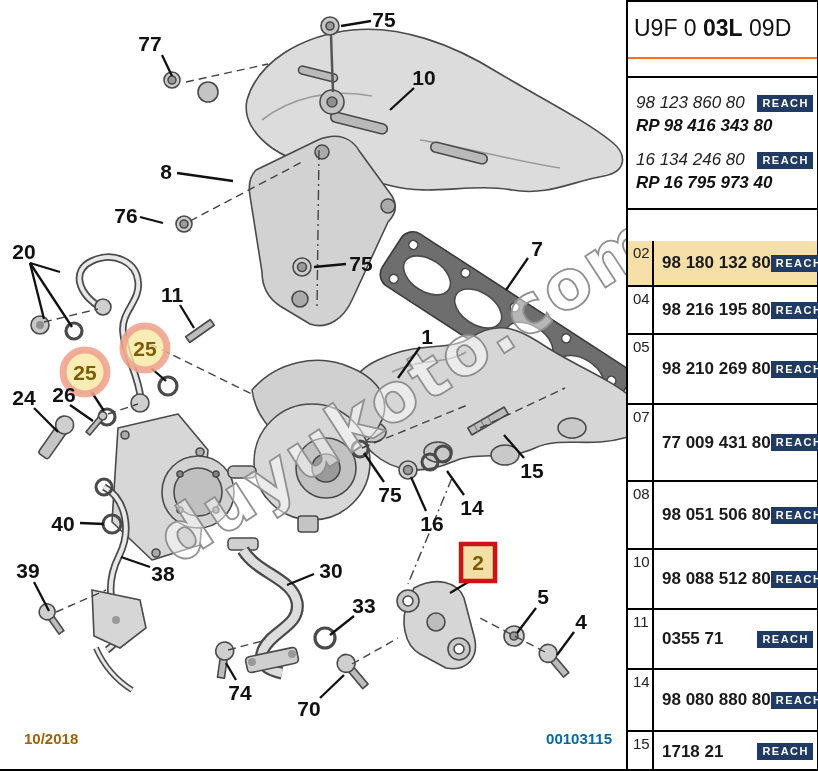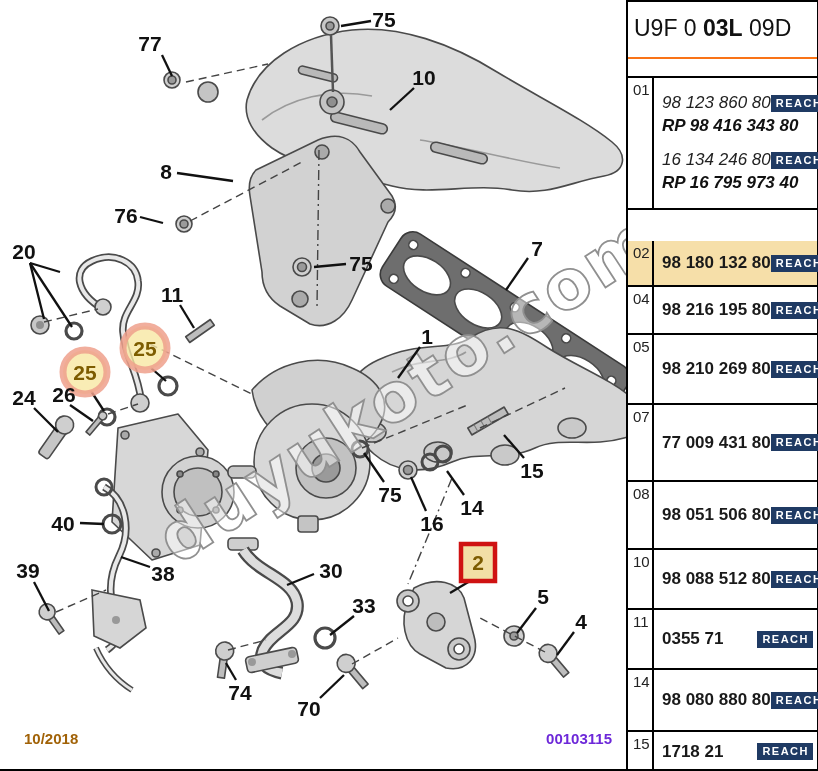--- a/index.html
+++ b/index.html
@@ -3,21 +3,21 @@
 <meta charset="utf-8">
 <style>
   html,body{margin:0;padding:0;background:#fff;}
   #page{position:relative;width:818px;height:771px;background:#fff;overflow:hidden;
         font-family:"Liberation Sans",sans-serif;border-bottom:2px solid #000;box-sizing:border-box;}
 
   
   #diagram-panel{position:absolute;left:0;top:0;width:626px;height:771px;}
   #diagram-svg{position:absolute;left:0;top:0;}
   .footer-date{position:absolute;left:24px;bottom:24px;font-size:15px;font-weight:bold;color:#a16207;}
-  .footer-doc{position:absolute;right:14px;bottom:24px;font-size:15px;font-weight:bold;color:#6d28d9;}
+  .footer-doc{position:absolute;right:14px;bottom:24px;font-size:15px;font-weight:bold;color:#0369a1;}
 
   
   .part-shape{stroke:#4a4a4a;stroke-width:1.6;stroke-linejoin:round;}
   .leader{stroke:#111;stroke-width:2.3;}
   .dash{stroke:#444;stroke-width:1.4;fill:none;stroke-dasharray:8 5;}
   .dashdot{stroke:#444;stroke-width:1.4;fill:none;stroke-dasharray:10 4 2 4;}
   .callout-text{font-family:"Liberation Sans",sans-serif;font-size:21px;font-weight:bold;
                 fill:#111;text-anchor:middle;}
   .callout-text.accent{fill:#7d5c00;}
   .callout-ring{fill:#f8e7a3;fill-opacity:.8;stroke:#efa08c;stroke-width:7;stroke-opacity:.85;}
@@ -369,21 +369,20 @@
 
   <div id="parts-panel">
     <div class="header">
       <span>U9F 0</span>
       <span class="b">03L</span>
       <span>09D</span>
     </div>
     <div class="spacer-row"></div>
     <div id="rows">
         <div class="t-row" style="height: 132px;">
-    <div class="t-ref">01</div>
     <div class="t-cell">
             <div class="entry italic">
     <div class="entry-line1">
       <span class="pn">98 123 860 80</span>
       <span class="reach">REACH</span>
     </div>
     <div class="rp">RP 98 416 343 80</div>
   </div>
             <div class="entry italic">
     <div class="entry-line1">

